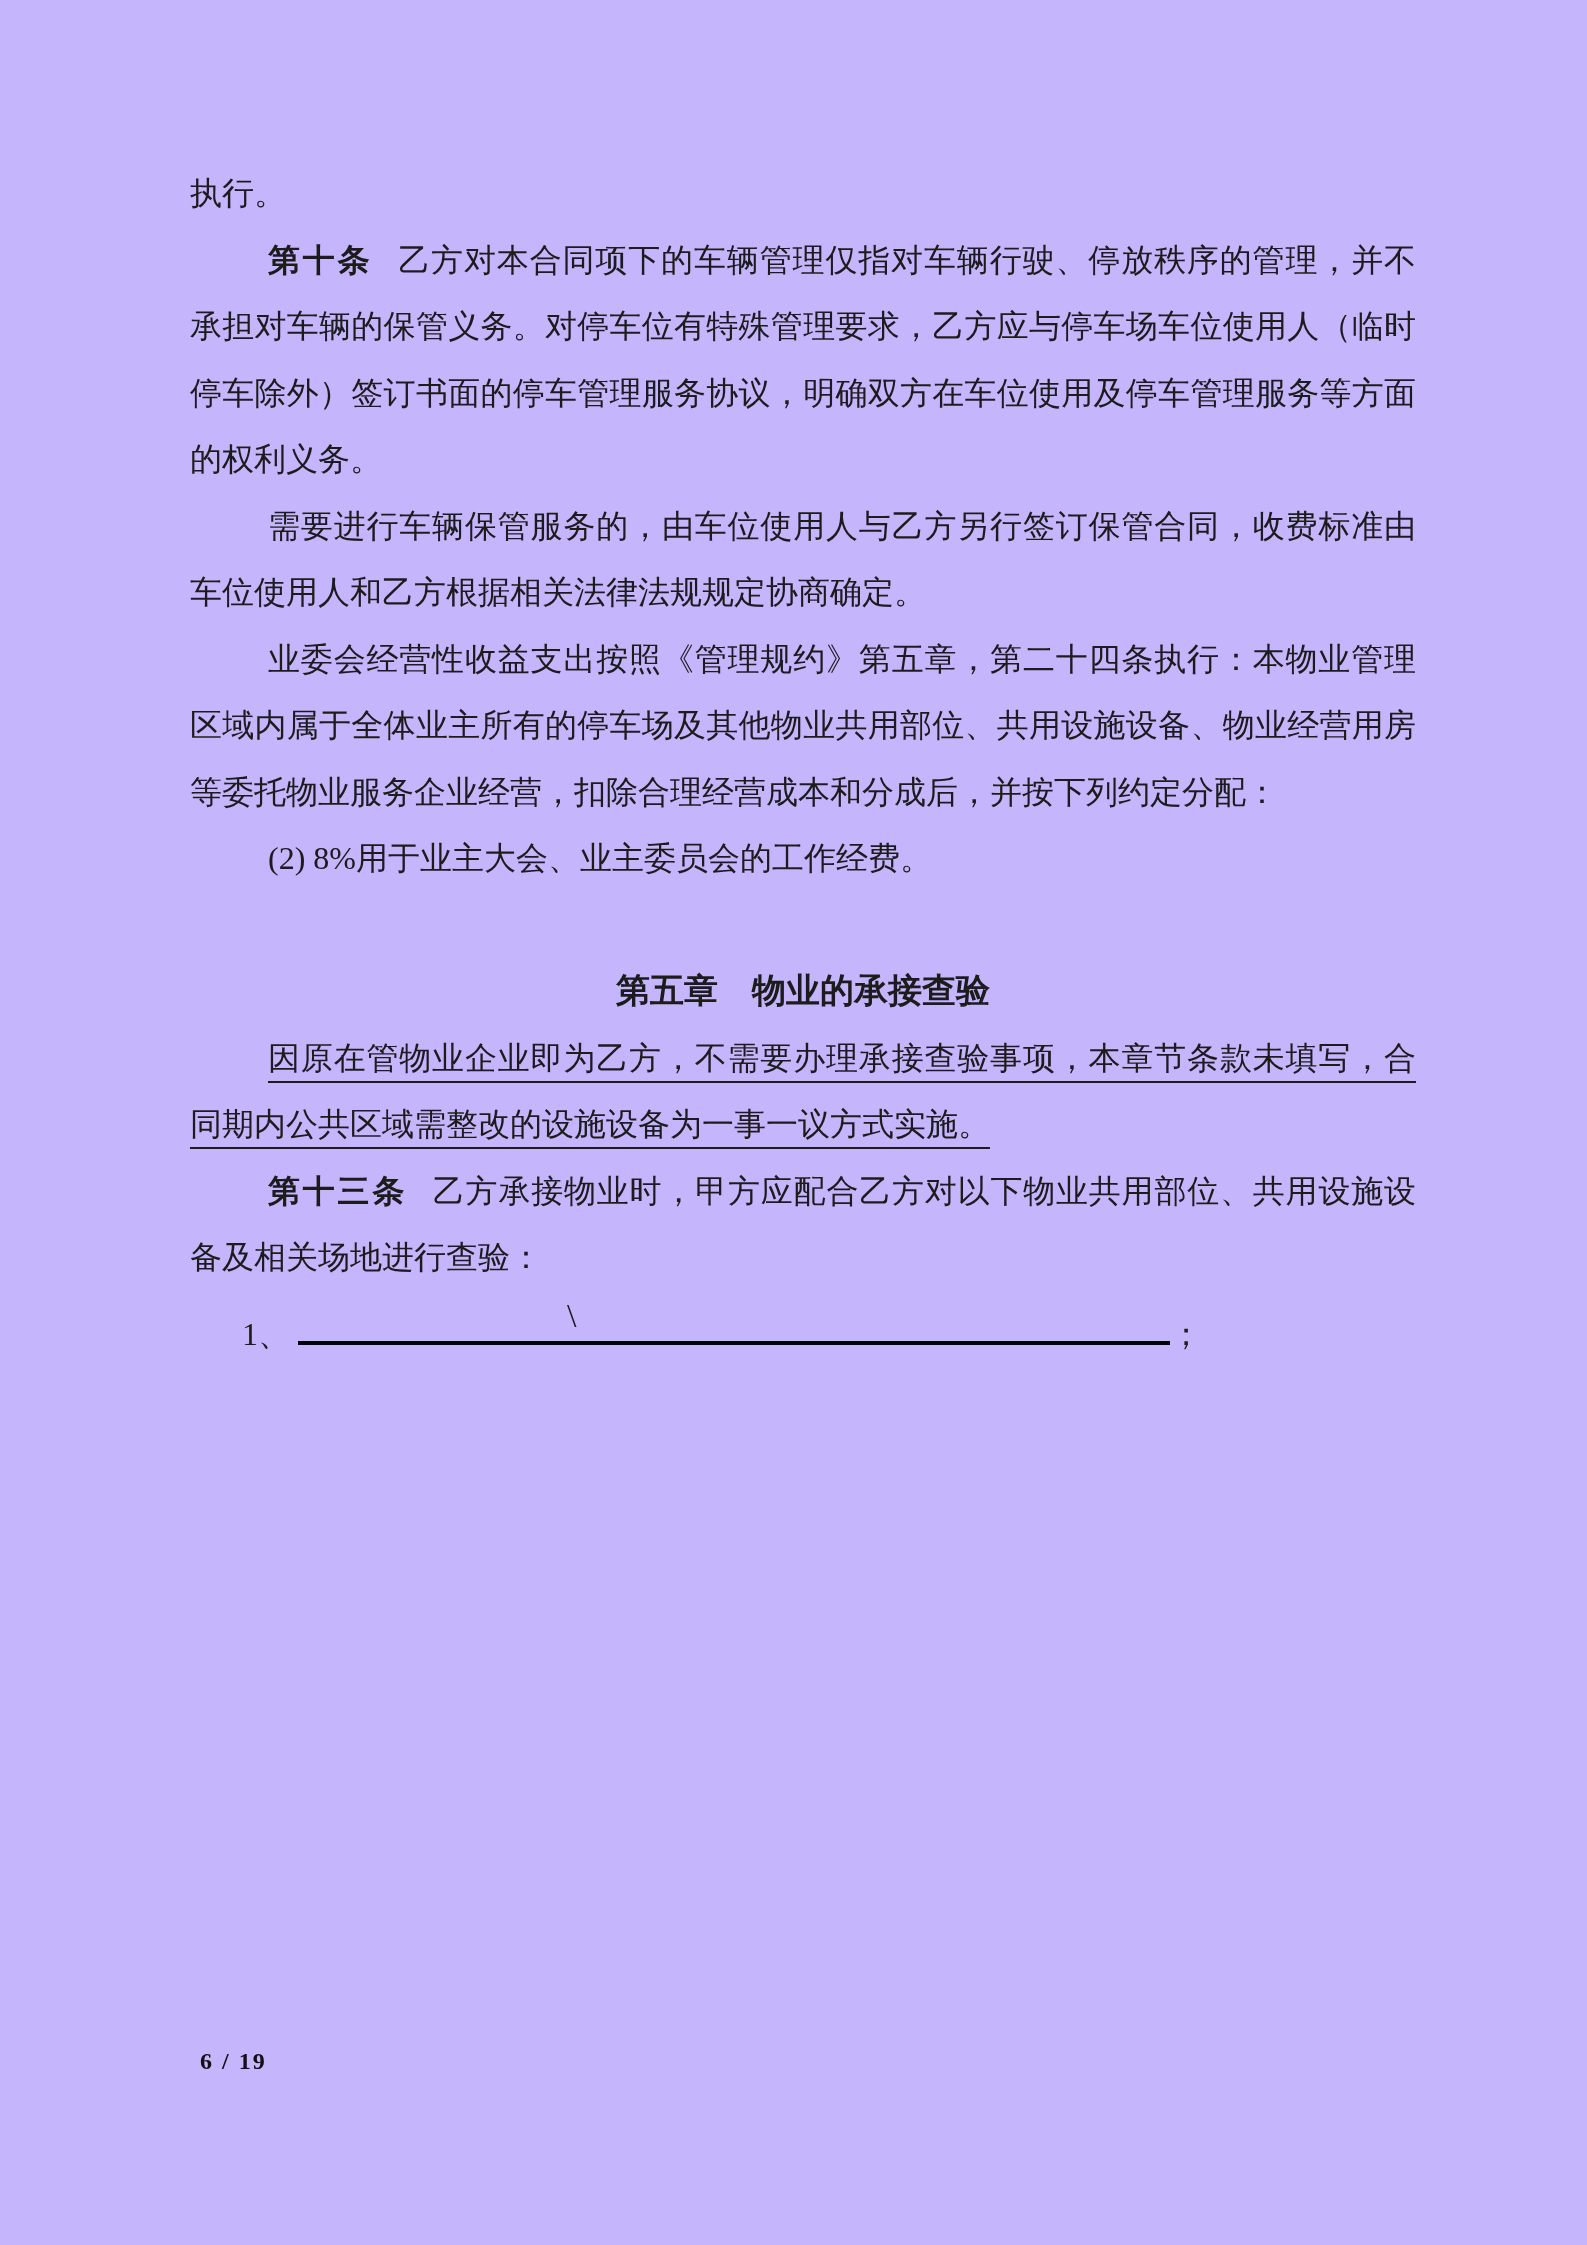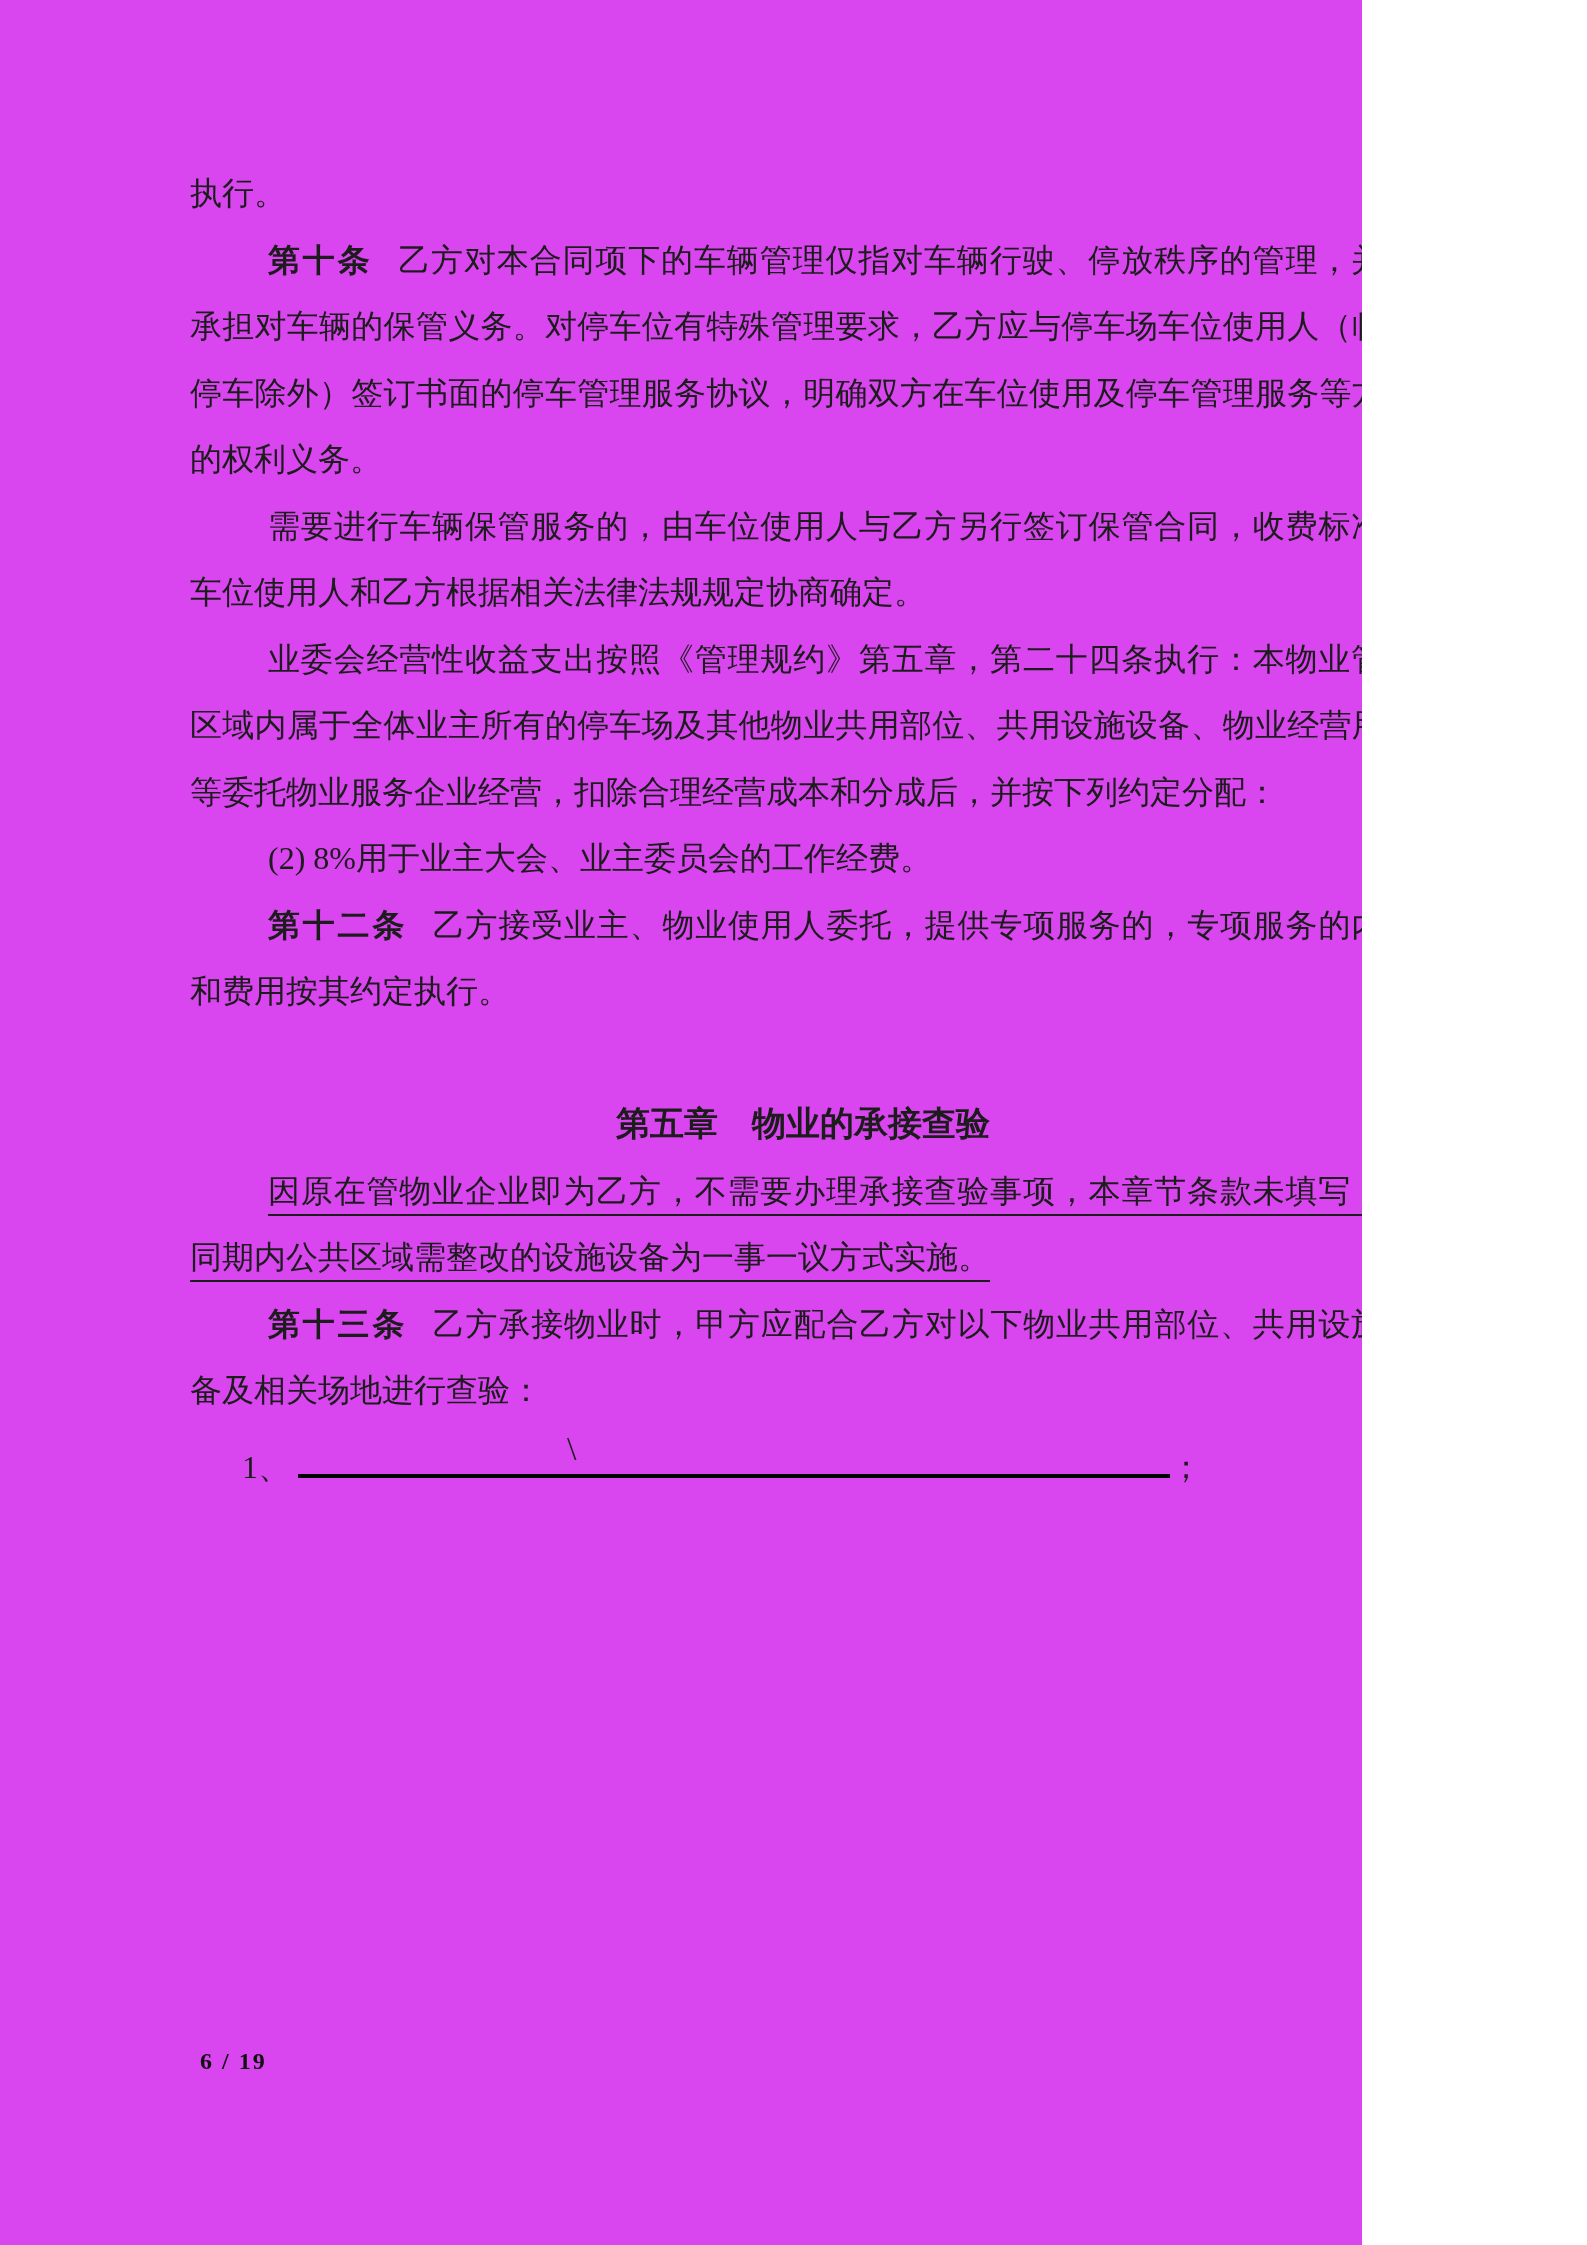--- a/index.html
+++ b/index.html
@@ -2,23 +2,23 @@
 <html><head>
 <meta charset="utf-8">
 <style>
   html, body {
     margin: 0;
     padding: 0;
     background: #ffffff;
   }
   .page {
     position: relative;
-    width: 1362px;
+    width: 1587px;
     height: 2245px;
-    background: #d946ef;
+    background: #c4b5fd;
     overflow: hidden;
     font-family: "Liberation Serif", "DejaVu Serif", serif;
     color: #1c1c1c;
   }
   .content {
     position: absolute;
     left: 190px;
     top: 160px;
     width: 1226px;
     font-size: 32px;
@@ -93,21 +93,20 @@
     <p class="para indent"><span>需要进行车辆保管服务的，由车位使用人与乙方另行签订保管合同，收费标准由车位使用人和乙方根据相关法律法规规定协商确定。</span></p>
 
 
     <p class="para indent"><span>业委会经营性收益支出按照《管理规约》第五章，第二十四条执行：本物业管理区域内属于全体业主所有的停车场及其他物业共用部位、共用设施设备、物业经营用房等委托物业服务企业经营，扣除合理经营成本和分成后，并按下列约定分配：</span></p>
 
 
     <p class="para indent"><span>(2) 8%用于业主大会、业主委员会的工作经费。</span></p>
 
 
 
-    <p class="para indent"><span class="lead">第十二条</span><span>乙方接受业主、物业使用人委托，提供专项服务的，专项服务的内容和费用按其约定执行。</span></p>
 
     <h2 class="chapter">第五章　物业的承接查验</h2>
 
     <p class="para indent underlined"><span>因原在管物业企业即为乙方，不需要办理承接查验事项，本章节条款未填写，合同期内公共区域需整改的设施设备为一事一议方式实施。</span></p>
 
     <p class="para indent"><span class="lead">第十三条</span><span>乙方承接物业时，甲方应配合乙方对以下物业共用部位、共用设施设备及相关场地进行查验：</span></p>
 
     <p class="para item-line"><span>1、</span><span class="blank"><span class="fill">\</span></span><span>；</span></p>
 
   </div>

